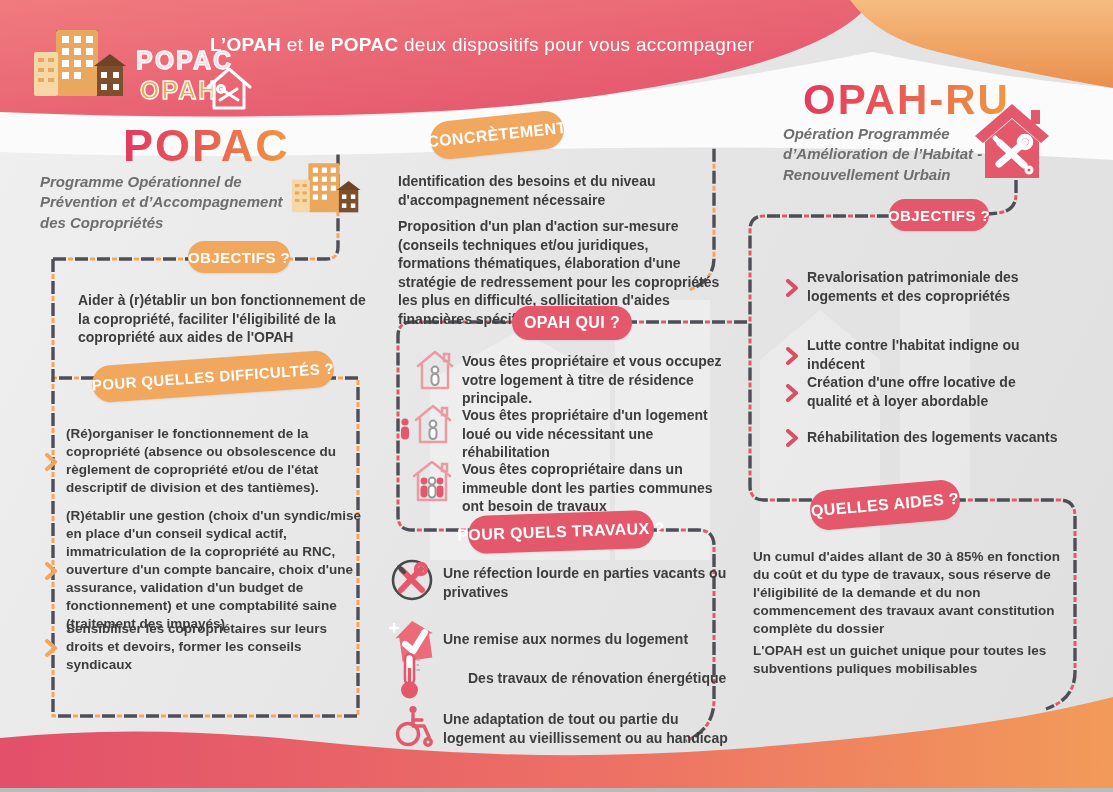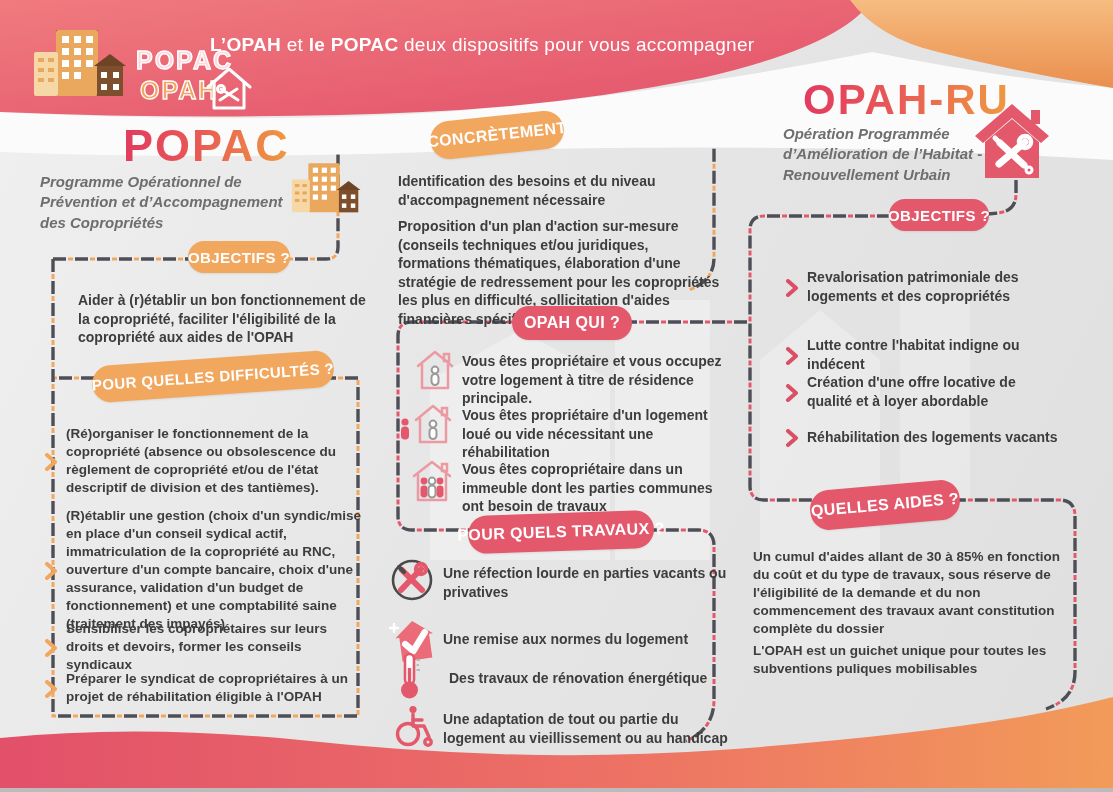--- a/index.html
+++ b/index.html
@@ -185,26 +185,20 @@
         <path d="M3 2 L11 9 L3 16" stroke="#f2a75f" stroke-width="4" stroke-linecap="round" stroke-linejoin="round"></path>
       </svg>
     <div class="txt" style="position:static;">(R)établir une gestion (choix d'un syndic/mise en place d'un conseil sydical actif, immatriculation de la copropriété au RNC, ouverture d'un compte bancaire, choix d'une assurance, validation d'un budget de fonctionnement) et une comptabilité saine (traitement des impayés)</div>
   </div>
   <div class="li" style="left:44px;top:620px;width:322px;">
     <svg class="chev" width="14" height="18" viewBox="0 0 14 18" fill="none">
         <path d="M3 2 L11 9 L3 16" stroke="#f2a75f" stroke-width="4" stroke-linecap="round" stroke-linejoin="round"></path>
       </svg>
     <div class="txt" style="position:static;">Sensibiliser les copropriétaires sur leurs droits et devoirs, former les conseils syndicaux</div>
   </div>
-  <div class="li" style="left:44px;top:670px;width:322px;">
-    <svg class="chev" width="14" height="18" viewBox="0 0 14 18" fill="none">
-        <path d="M3 2 L11 9 L3 16" stroke="#f2a75f" stroke-width="4" stroke-linecap="round" stroke-linejoin="round"></path>
-      </svg>
-    <div class="txt" style="position:static;">Préparer le syndicat de copropriétaires à un projet de réhabilitation éligible à l'OPAH</div>
-  </div>
 
   <div class="badge orange" style="left:430px;top:116px;width:134px;height:38px;font-size:16px;transform:rotate(-6deg);">CONCRÈTEMENT</div>
   <div class="txt" style="left:398px;top:172px;width:300px;font-size:14px;">Identification des besoins et du niveau d'accompagnement nécessaire</div>
   <div class="txt" style="left:398px;top:217px;width:322px;font-size:14px;">Proposition d'un plan d'action sur-mesure (conseils techniques et/ou juridiques, formations thématiques, élaboration d'une stratégie de redressement pour les copropriétés les plus en difficulté, sollicitation d'aides financières spécifiques et ciblées)</div>
 
   <div class="badge pink" style="left:512px;top:306px;width:120px;height:34px;font-size:16px;">OPAH QUI ?</div>
 
   <svg class="icon-cell" style="left:410px;top:348px" width="48" height="44" viewBox="0 0 48 44" fill="none">
     <path d="M8 18 L25 4 L42 18" stroke="#ec9aa2" stroke-width="2.5" stroke-linecap="round" stroke-linejoin="round"></path>
     <rect x="34" y="6" width="5" height="7" fill="none" stroke="#ec9aa2" stroke-width="2.5"></rect>
@@ -257,21 +251,21 @@
     <path d="M6 8 V16 M2 12 H10" stroke="#ffffff" stroke-width="2.4" stroke-linecap="round"></path>
   </svg>
   <div class="txt" style="left:443px;top:630px;width:290px;font-size:14px;">Une remise aux normes du logement</div>
 
   <svg class="icon-cell" style="left:398px;top:652px" width="26" height="48" viewBox="0 0 26 48" fill="none">
     <rect x="7" y="2" width="9" height="30" rx="4.5" stroke="#e4586b" stroke-width="2.6" fill="#fff"></rect>
     <rect x="9.8" y="16" width="3.4" height="16" fill="#e4586b"></rect>
     <circle cx="11.5" cy="38" r="7.5" fill="#e4586b" stroke="#e4586b" stroke-width="2"></circle>
     <path d="M18.5 8 H22 M18.5 13 H21 M18.5 18 H22" stroke="#b9b9b9" stroke-width="1.8"></path>
   </svg>
-  <div class="txt" style="left:449px;top:669px;width:290px;font-size:14px;">Des travaux de rénovation énergétique</div>
+  <div class="txt" style="left:468px;top:669px;width:290px;font-size:14px;">Des travaux de rénovation énergétique</div>
 
   <svg class="icon-cell" style="left:392px;top:704px" width="44" height="44" viewBox="0 0 44 44" fill="none" stroke="#e4586b" stroke-width="3.4" stroke-linecap="round" stroke-linejoin="round">
     <circle cx="16" cy="30" r="10.5"></circle>
     <circle cx="21" cy="5.5" r="3.6" fill="#e4586b" stroke="none"></circle>
     <path d="M21 10 V22 H32 L37 33"></path>
     <path d="M21 16 H30"></path>
     <circle cx="36" cy="38" r="3.2"></circle>
   </svg>
   <div class="txt" style="left:443px;top:710px;width:300px;font-size:14px;">Une adaptation de tout ou partie du logement au vieillissement ou au handicap</div>
 

